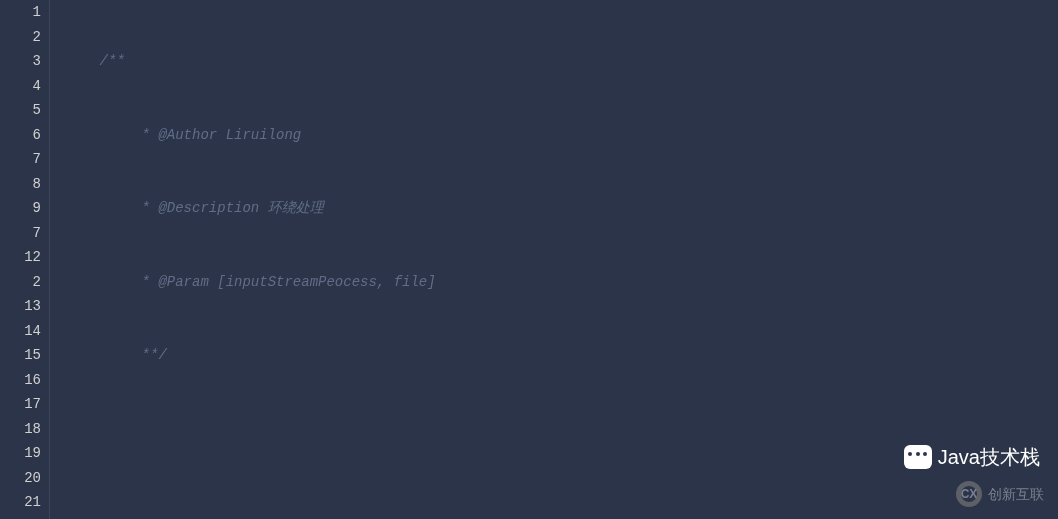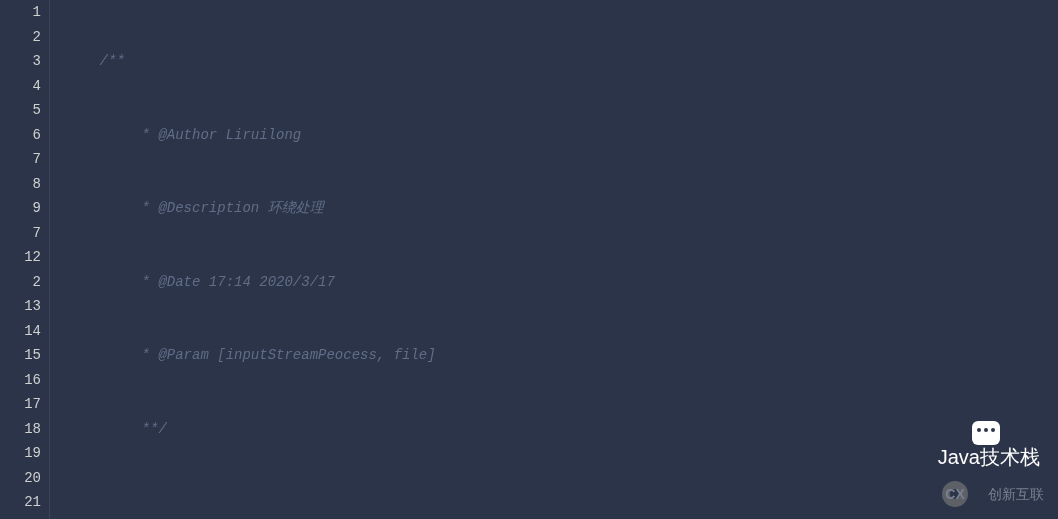--- a/index.html
+++ b/index.html
@@ -40,21 +40,20 @@
     .c-comment { color: #616d88; font-style: italic; }
     .watermark1 {
       position: absolute;
       right: 18px;
       bottom: 50px;
       display: flex;
       align-items: center;
       color: #ffffff;
       font-family: sans-serif;
       font-size: 20px;
-      flex-direction: column;
     }
     .watermark1 .bubble {
       width: 28px; height: 24px;
       background: #ffffff;
       border-radius: 6px;
       position: relative;
       margin-right: 6px;
     }
     .watermark1 .bubble::after {
       content: "";
@@ -81,27 +80,27 @@
       bottom: 12px;
       display: flex;
       align-items: center;
       color: #9aa2af;
       font-family: sans-serif;
       font-size: 14px;
       opacity: 0.7;
     }
     .watermark2 .logo {
       width: 26px; height: 26px;
-      border: 8px solid #737373;
+      border: 5px solid #737373;
       border-radius: 50%;
       display: flex;
       align-items: center;
       justify-content: center;
-      font-size: 14px;
-      margin-right: 20px;
+      font-size: 12px;
+      margin-right: 6px;
       font-weight: bold;
     }
   </style>
 </head>
 <body>
 
 <div class="editor">
   <div class="gutter" id="gutter">
       <div class="ln">1</div>
       <div class="ln">2</div>
@@ -122,21 +121,20 @@
       <div class="ln">17</div>
       <div class="ln">18</div>
       <div class="ln">19</div>
       <div class="ln">20</div>
       <div class="ln">21</div>
     </div>
   <div class="code">
     <div class="line"><span class="c-comment">    /**</span></div>
     <div class="line"><span class="c-comment">         * @Author Liruilong</span></div>
     <div class="line"><span class="c-comment">         * @Description 环绕处理</span></div>
-    <div class="line"><span class="c-comment">         * @Date 17:14 2020/3/17</span></div>
     <div class="line"><span class="c-comment">         * @Param [inputStreamPeocess, file]</span></div>
     <div class="line"><span class="c-comment">         **/</span></div>
     
     
     
     
     
     
     
     

